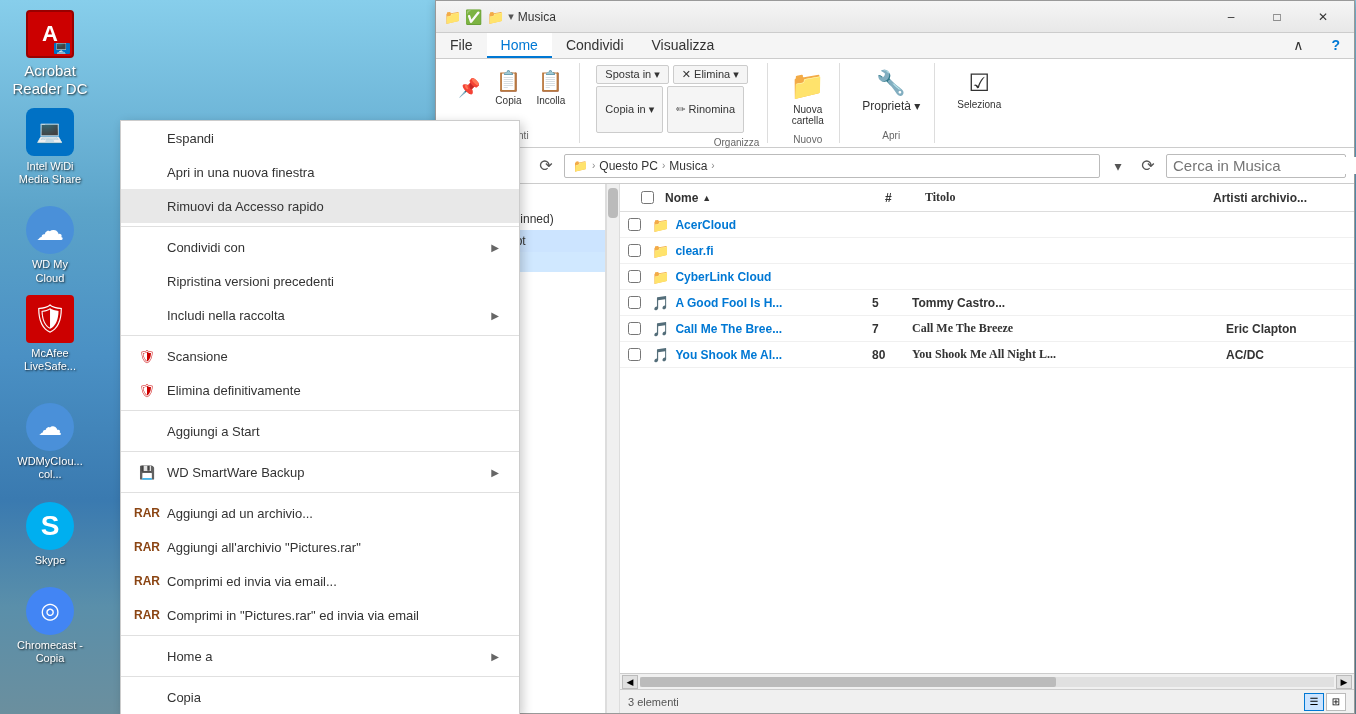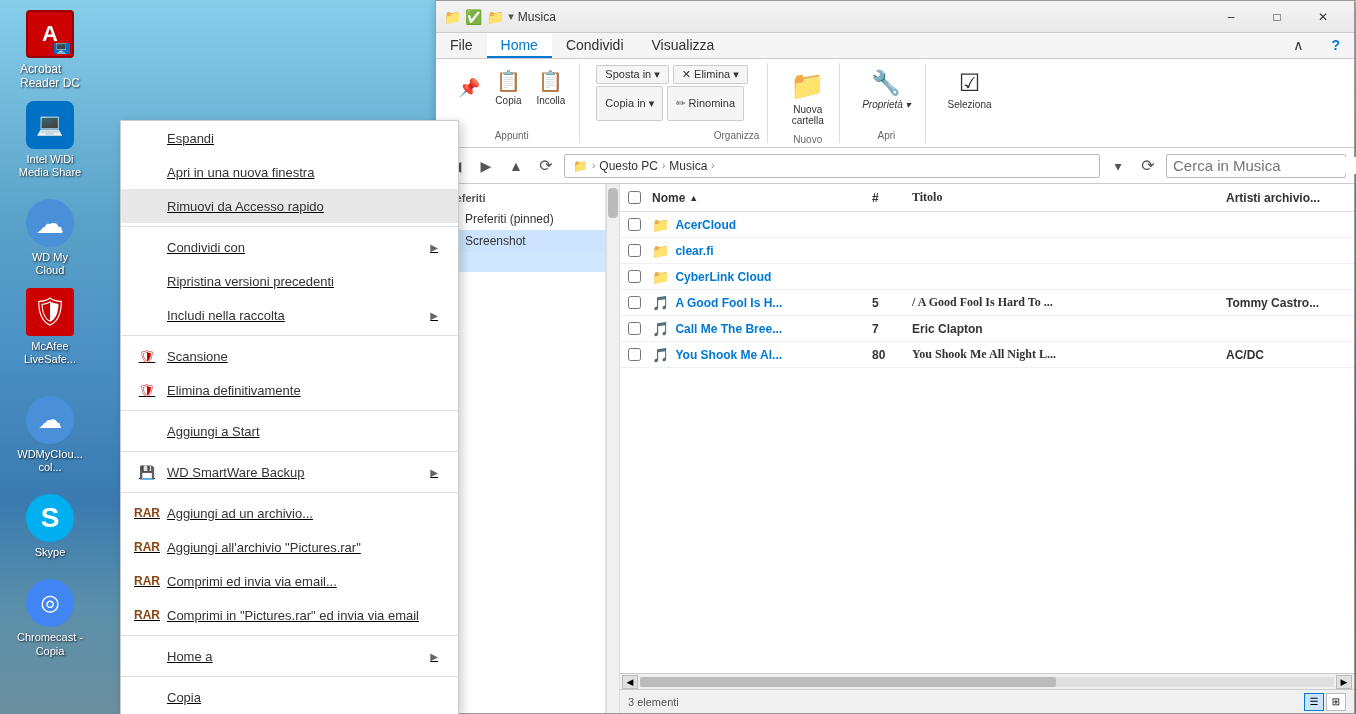--- a/index.html
+++ b/index.html
@@ -124,21 +124,21 @@
     .left-panel-item.selected { background: #cce4ff; }
 
     
     .file-area {
       flex: 1; background: white; display: flex; flex-direction: column; overflow: hidden;
     }
 
     
     .col-headers {
       display: flex; align-items: center; background: white; border-bottom: 1px solid #ddd;
-      padding: 4px 8px; font-size: 12px; color: #333; min-height: 28px;
+      padding: 4px 21px; font-size: 12px; color: #333; min-height: 28px;
     }
     .col-check { width: 24px; display: flex; align-items: center; }
     .col-name { flex: 0 0 220px; font-weight: 600; display: flex; align-items: center; gap: 4px; cursor: pointer; }
     .col-num { width: 40px; font-weight: 600; }
     .col-title { flex: 1; font-weight: 600; font-family: Liberation Serif, serif; }
     .col-artist { width: 120px; font-weight: 600; }
 
     
     .file-list { flex: 1; overflow-y: auto; }
     .file-row {
@@ -164,23 +164,23 @@
     }
     .status-view-btn.active { background: #cce4ff; border-color: #0078d4; }
 
     
     .bottom-scrollbar {
       height: 16px; background: #f0f0f0; border-top: 1px solid #ccc; display: flex; align-items: center; padding: 0 2px;
     }
 
     
     .context-menu {
-      position: absolute; top: 120px; left: 120px; width: 339px;
+      position: absolute; top: 120px; left: 120px; width: 400px;
       background: white; border: 1px solid #ccc; box-shadow: 3px 3px 10px rgba(0,0,0,0.2);
-      z-index: 100; font-size: 13px; text-decoration: underline;
+      z-index: 100; font-size: 13px;
     }
     .ctx-item {
       padding: 7px 20px 7px 16px; cursor: pointer; display: flex; align-items: center; gap: 10px; color: #333;
       position: relative;
     }
     .ctx-item.highlighted { background: #e8e8e8; }
     .ctx-item .ctx-icon { width: 20px; height: 20px; display: flex; align-items: center; justify-content: center; flex-shrink: 0; }
     .ctx-item .ctx-arrow { margin-left: auto; color: #666; font-size: 10px; }
     .ctx-separator { height: 1px; background: #e0e0e0; margin: 3px 0; }
 
@@ -192,21 +192,21 @@
 <body>
 
 <div class="desktop">
 
   <div class="desktop-icons">
     <div class="desktop-icon">
       <div class="icon-img icon-acrobat" style="width:48px;height:48px;display:flex;align-items:center;justify-content:center;background:#cc0000;border:2px solid #990000;border-radius:4px;position:relative;">
         <span style="color:white;font-size:22px;font-weight:bold;">A</span>
         <span style="position:absolute;bottom:2px;right:2px;font-size:10px;color:white;background:#0071c5;padding:0 2px;border-radius:1px;">🖥️</span>
       </div>
-      <div class="icon-label" style="color:white;font-size:12px;text-shadow:1px 1px 2px rgba(0,0,0,0.8);text-align:left;">Acrobat<br>Reader DC</div>
+      <div class="icon-label" style="color:white;font-size:15px;text-shadow:1px 1px 2px rgba(0,0,0,0.8);text-align:center;">Acrobat<br>Reader DC</div>
     </div>
     <div class="desktop-icon">
       <div class="icon-img icon-intel" style="width:48px;height:48px;display:flex;align-items:center;justify-content:center;background:#0071c5;border-radius:8px;">
         <span style="color:white;font-size:22px;">💻</span>
       </div>
       <div class="icon-label" style="color:white;font-size:11px;text-shadow:1px 1px 2px rgba(0,0,0,0.8);text-align:center;">Intel WiDi<br>Media Share</div>
     </div>
     <div style="margin-top:10px;" class="desktop-icon">
       <div class="icon-img" style="width:48px;height:48px;display:flex;align-items:center;justify-content:center;background:#4a90d9;border-radius:50%;font-size:28px;">☁</div>
       <div class="icon-label" style="color:white;font-size:11px;text-shadow:1px 1px 2px rgba(0,0,0,0.8);text-align:center;">WD My<br>Cloud</div>
@@ -289,40 +289,40 @@
               <span>Sposta in ▾</span>
             </button>
             <button class="ribbon-btn-small" style="font-size:11px;border:1px solid #ccc;background:#f5f5f5;padding:2px 8px;">
               <span>✕ Elimina ▾</span>
             </button>
           </div>
           <div style="display:flex;gap:4px;">
             <button class="ribbon-btn-small" style="font-size:11px;border:1px solid #ccc;background:#f5f5f5;padding:2px 8px;">
               <span>Copia in ▾</span>
             </button>
-            <button class="ribbon-btn-small" style="font-size:11px;border:1px solid #ccc;background:#f5f5f5;padding:10px 8px;">
+            <button class="ribbon-btn-small" style="font-size:11px;border:1px solid #ccc;background:#f5f5f5;padding:16px 8px;">
               <span>✏ Rinomina</span>
             </button>
           </div>
         </div>
         <span class="ribbon-group-label">Organizza</span>
       </div>
 
       <div class="ribbon-group">
         <button class="ribbon-btn">
           <span style="font-size:28px;">📁</span>
           <span style="font-size:10px;text-align:center;">Nuova<br>cartella</span>
         </button>
         <span class="ribbon-group-label">Nuovo</span>
       </div>
 
       <div class="ribbon-group">
         <button class="ribbon-btn">
           <span style="font-size:24px;">🔧</span>
-          <span style="font-size:10px;font-style:italic;">Proprietà ▾</span>
+          <span style="font-size:12px;">Proprietà ▾</span>
         </button>
         <span class="ribbon-group-label">Apri</span>
       </div>
 
       <div class="ribbon-group">
         <button class="ribbon-btn">
           <span style="font-size:24px;">☑</span>
           <span style="font-size:10px;">Seleziona</span>
         </button>
         <span class="ribbon-group-label"></span>
@@ -433,33 +433,33 @@
 
           <div class="file-row">
             <div class="col-check">
               <input type="checkbox" style="">
             </div>
             <div class="col-name">
               <span class="music-icon" style="color:#5b9bd5;font-size:14px;">🎵</span>
               <span>A Good Fool Is H...</span>
             </div>
             <div class="col-num">5</div>
-            <div class="col-title">/ A Good Fool Is Hard To ...</div>
             <div class="col-artist">Tommy Castro...</div>
           </div>
 
           <div class="file-row">
             <div class="col-check">
               <input type="checkbox" style="">
             </div>
             <div class="col-name">
               <span class="music-icon" style="color:#5b9bd5;font-size:14px;">🎵</span>
               <span>Call Me The Bree...</span>
             </div>
             <div class="col-num">7</div>
+            <div class="col-title">Call Me The Breeze</div>
             <div class="col-artist">Eric Clapton</div>
           </div>
 
           <div class="file-row">
             <div class="col-check">
               <input type="checkbox" style="">
             </div>
             <div class="col-name">
               <span class="music-icon" style="color:#5b9bd5;font-size:14px;">🎵</span>
               <span>You Shook Me Al...</span>

